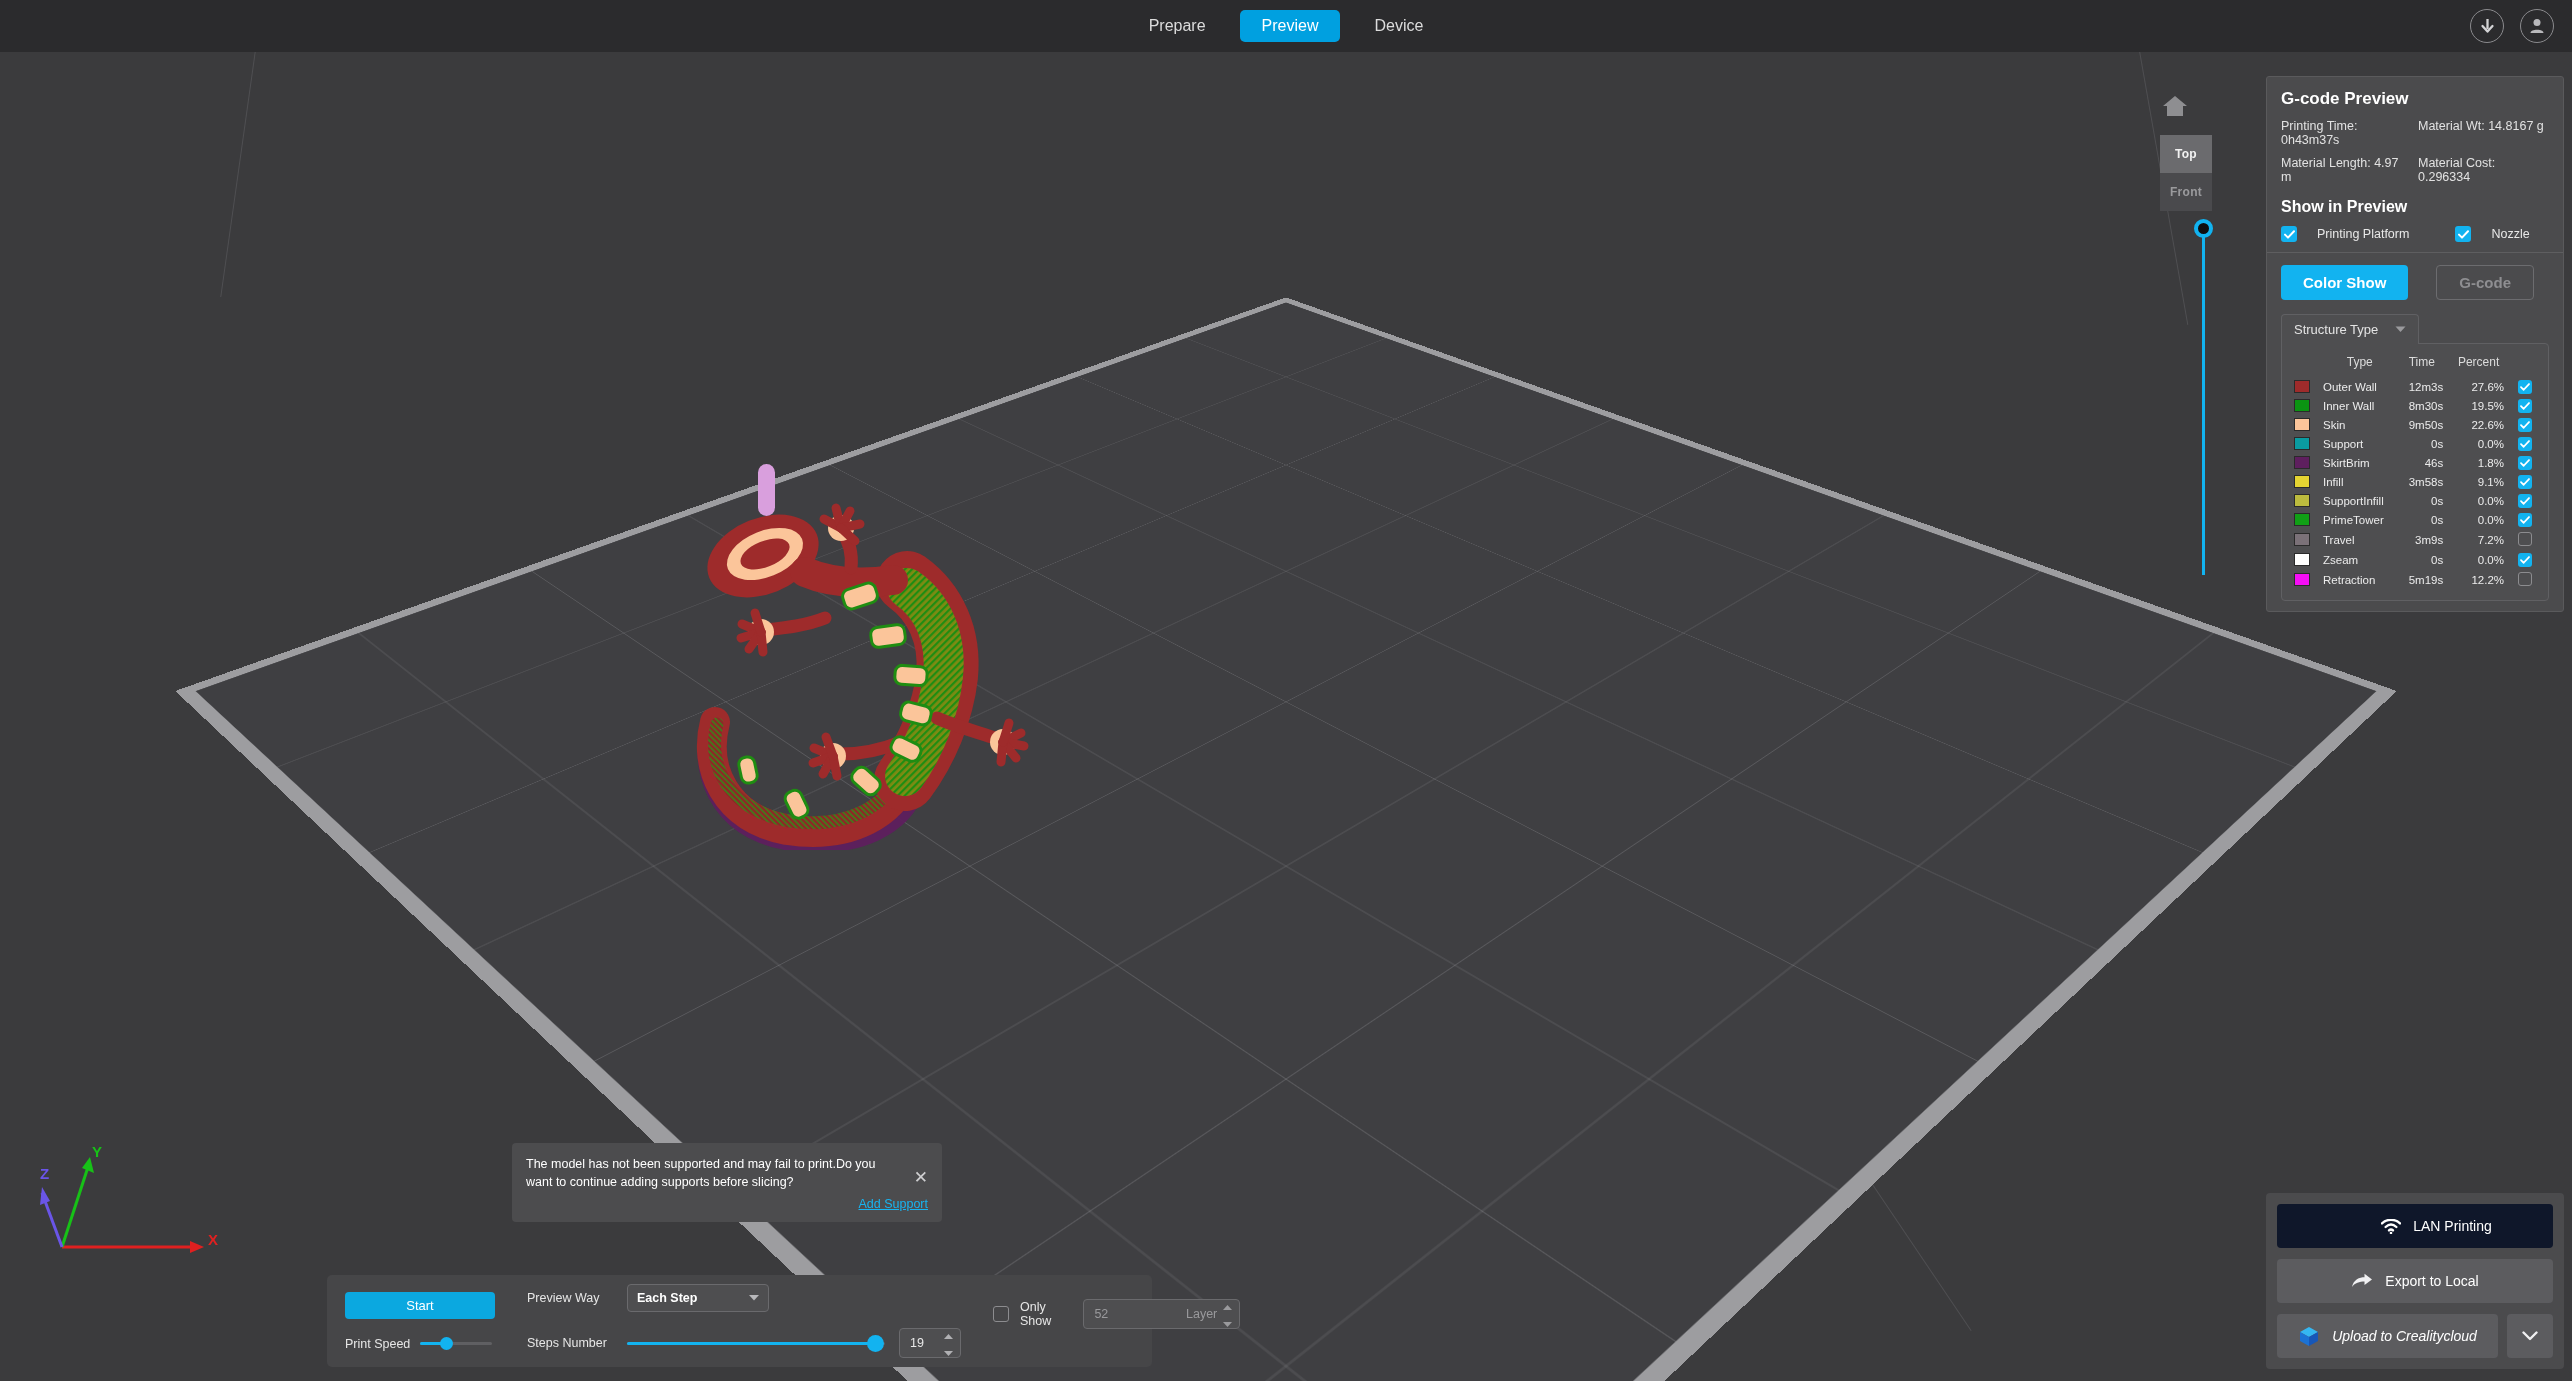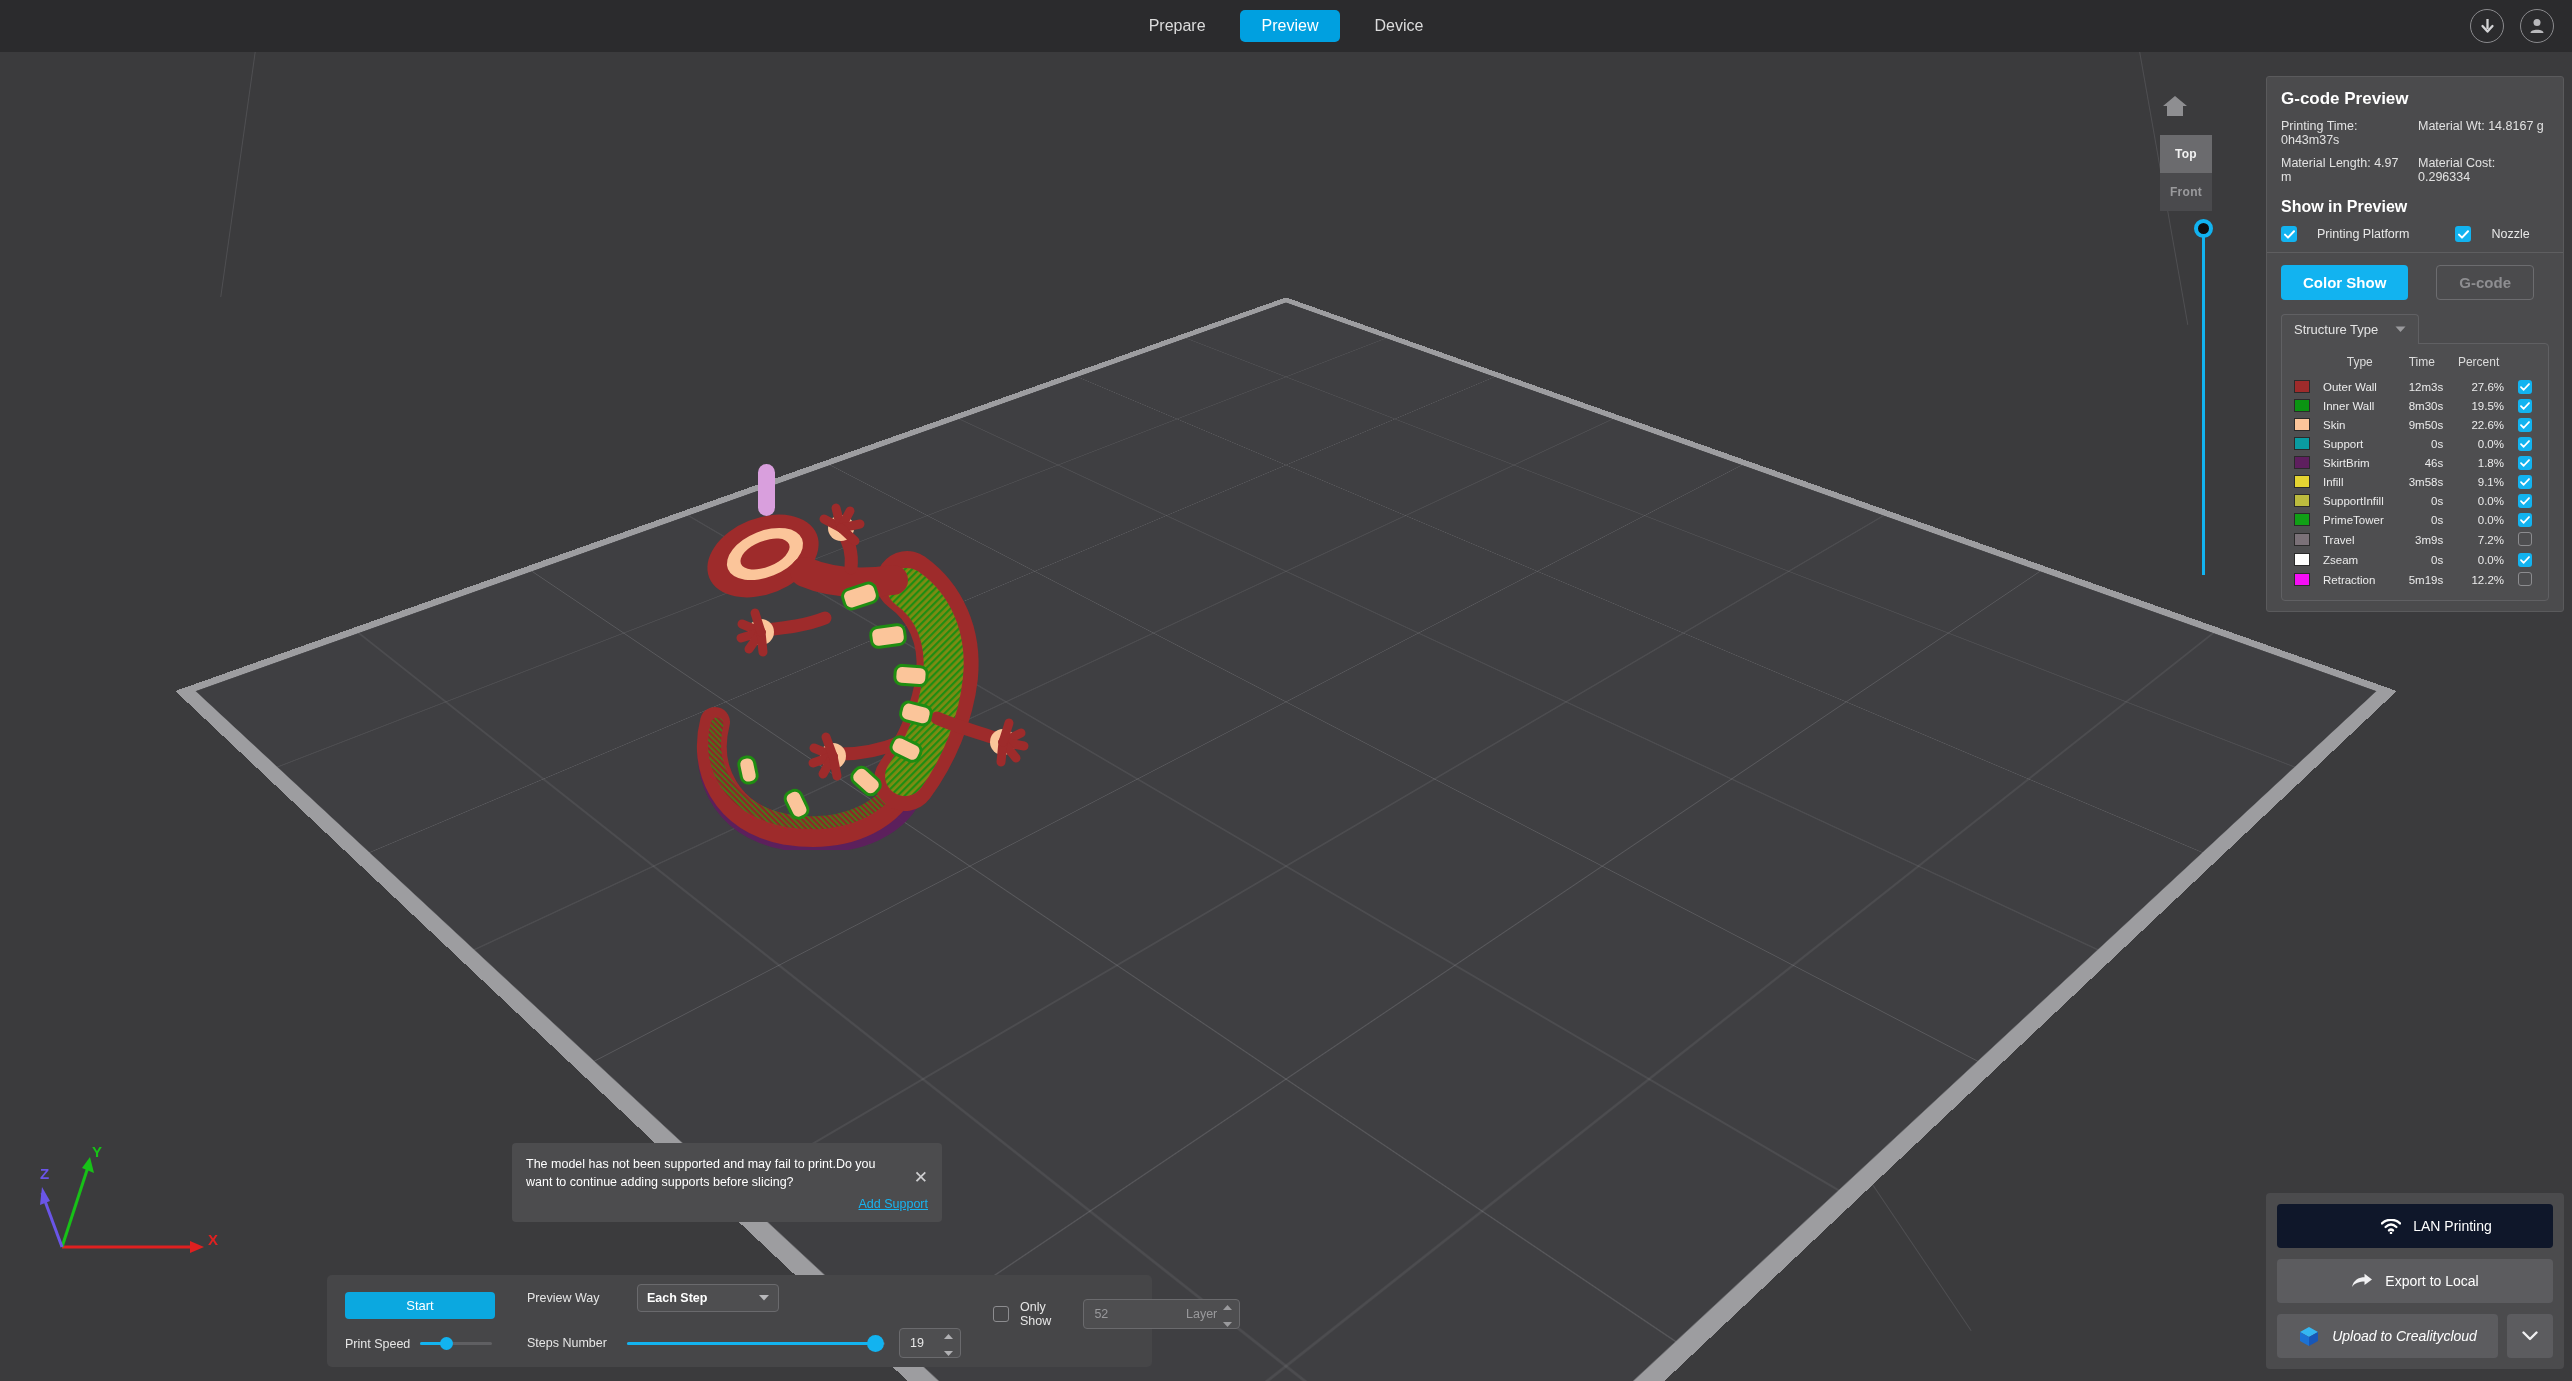--- a/index.html
+++ b/index.html
@@ -631,21 +631,21 @@
           <div class="htrack"></div>
           <div class="hfill" id="ps-fill" style="width: 35%;"></div>
           <div class="hhandle" id="ps-handle" style="left: calc(35% - 6px);"></div>
         </div>
       </div>
     </div>
 
     <div class="bb-sep"></div>
 
     <div class="bb-col" style="gap:16px;">
-      <div class="bb-row" style="gap:24px;">
+      <div class="bb-row" style="gap:14px;">
         <span class="lbl" style="width:86px;">Preview Way</span>
         <div class="sel-box">
           <span>Each Step</span>
           <svg width="10" height="6" viewBox="0 0 10 6">
             <path d="M0 0 L5 5.5 L10 0 Z" fill="#b8b8bb"></path>
           </svg>
         </div>
       </div>
       <div class="bb-row" style="gap:14px;">
         <span class="lbl" style="width:86px;">Steps Number</span>

